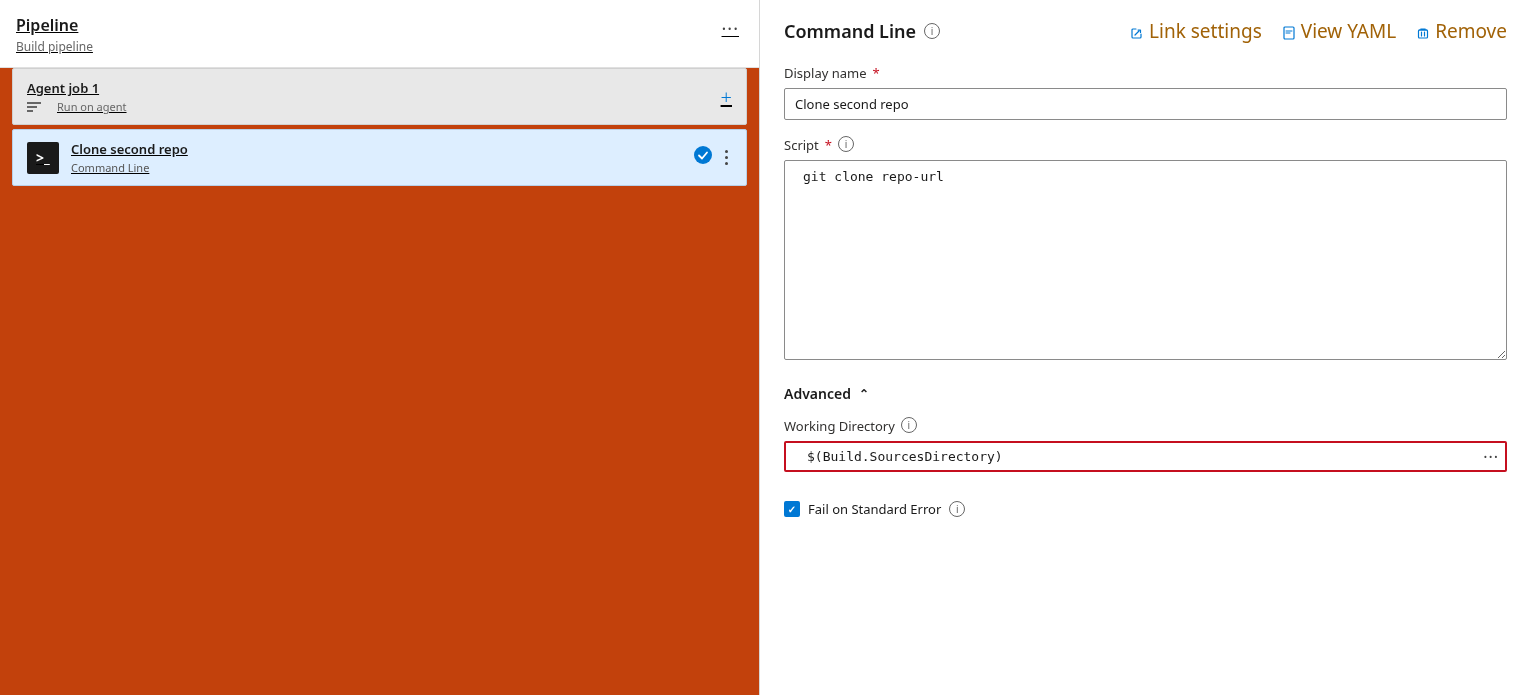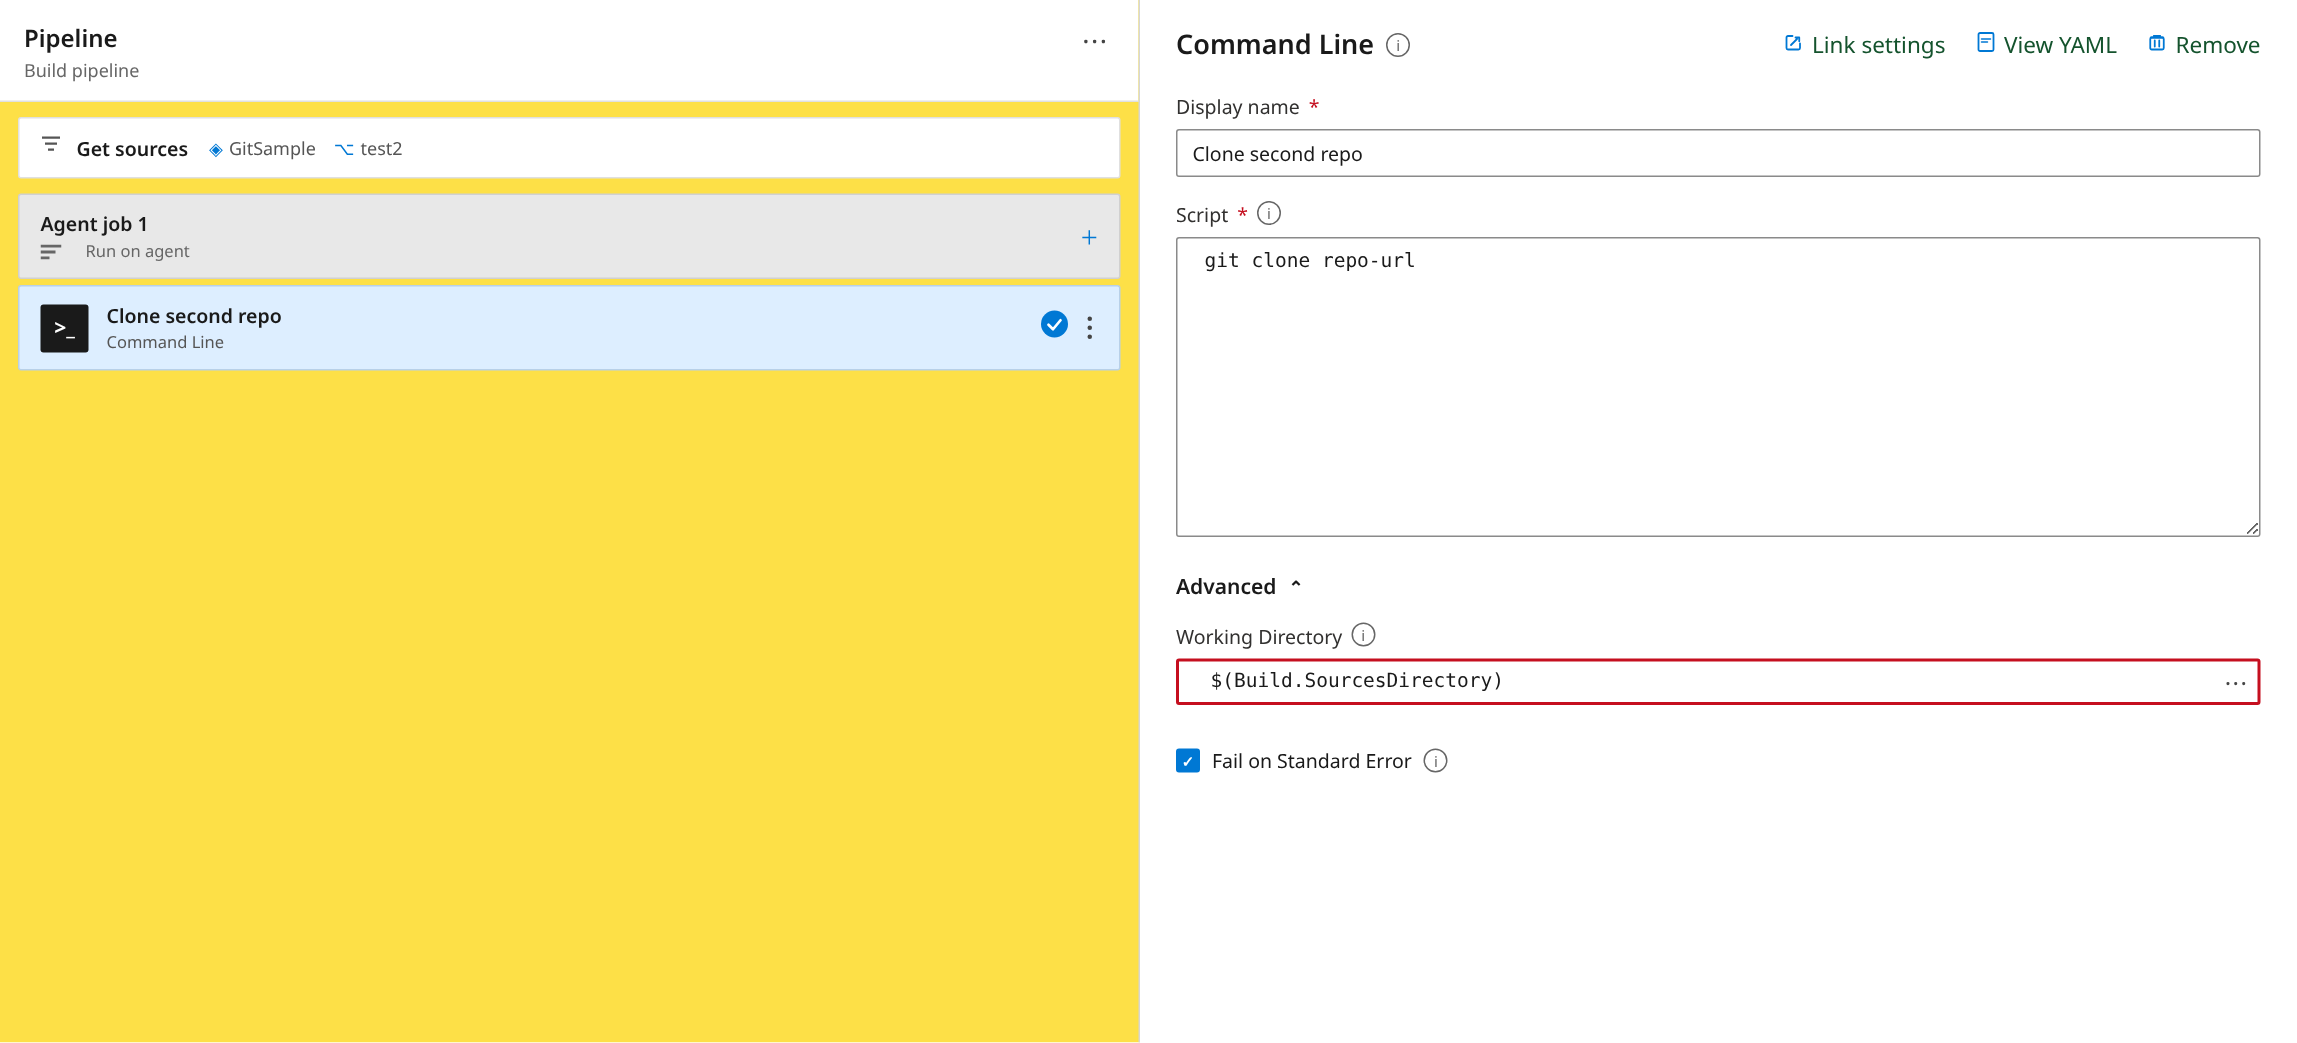--- a/index.html
+++ b/index.html
@@ -9,25 +9,26 @@
       background: #fff;
       display: flex;
       height: 695px;
       overflow: hidden;
     }
 
     
     .left-panel {
       width: 760px;
       min-width: 760px;
-      background: #fde047;
+      background: #c2410c;
       border-right: 1px solid #d6d6d6;
       display: flex;
       flex-direction: column;
       overflow-y: auto;
+      text-decoration: underline;
     }
 
     .pipeline-header {
       padding: 14px 16px 12px 16px;
       background: #fff;
       border-bottom: 1px solid #e0e0e0;
       display: flex;
       align-items: flex-start;
       justify-content: space-between;
     }
@@ -228,24 +229,24 @@
       cursor: pointer;
       flex-shrink: 0;
     }
     .right-actions {
       display: flex;
       align-items: center;
       gap: 20px;
     }
     .action-link {
       display: flex;
-      align-items: center;
+      align-items: flex-end;
       gap: 5px;
-      color: #14532d;
-      font-size: 15px;
+      color: #a16207;
+      font-size: 19px;
       cursor: pointer;
       text-decoration: none;
     }
     .action-link-icon {
       font-size: 14px;
     }
 
     
     .field-group {
       margin-bottom: 16px;
@@ -394,40 +395,20 @@
 <div class="left-panel">
 
   <div class="pipeline-header">
     <div>
       <div class="pipeline-title">Pipeline</div>
       <div class="pipeline-subtitle">Build pipeline</div>
     </div>
     <div class="more-icon">···</div>
   </div>
 
-  <div class="get-sources-row">
-    <span class="filter-icon">
-      <svg width="14" height="14" viewBox="0 0 14 14" fill="none">
-        <rect x="1" y="2" width="12" height="1.5" fill="#555"></rect>
-        <rect x="3" y="6" width="8" height="1.5" fill="#555"></rect>
-        <rect x="5" y="10" width="4" height="1.5" fill="#555"></rect>
-      </svg>
-    </span>
-    <span class="get-sources-label">Get sources</span>
-    <div class="source-tags">
-      <div class="source-tag">
-        <span class="source-tag-icon">◈</span>
-        <span>GitSample</span>
-      </div>
-      <div class="source-tag">
-        <span class="source-tag-icon">⌥</span>
-        <span>test2</span>
-      </div>
-    </div>
-  </div>
 
   <div class="agent-job-row">
     <div class="agent-job-left">
       <span class="agent-job-title">Agent job 1</span>
       <div class="agent-job-sub">
         <svg width="14" height="10" viewBox="0 0 14 10" fill="none">
           <rect x="0" y="0" width="14" height="2" fill="#666"></rect>
           <rect x="0" y="4" width="10" height="2" fill="#666"></rect>
           <rect x="0" y="8" width="6" height="2" fill="#666"></rect>
         </svg>

